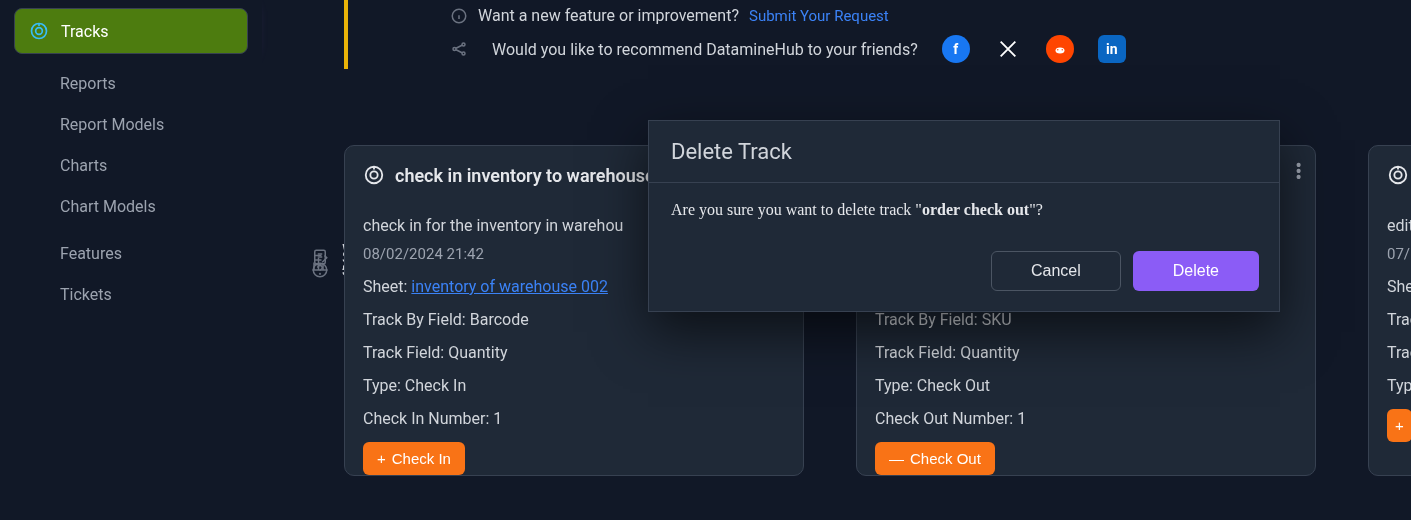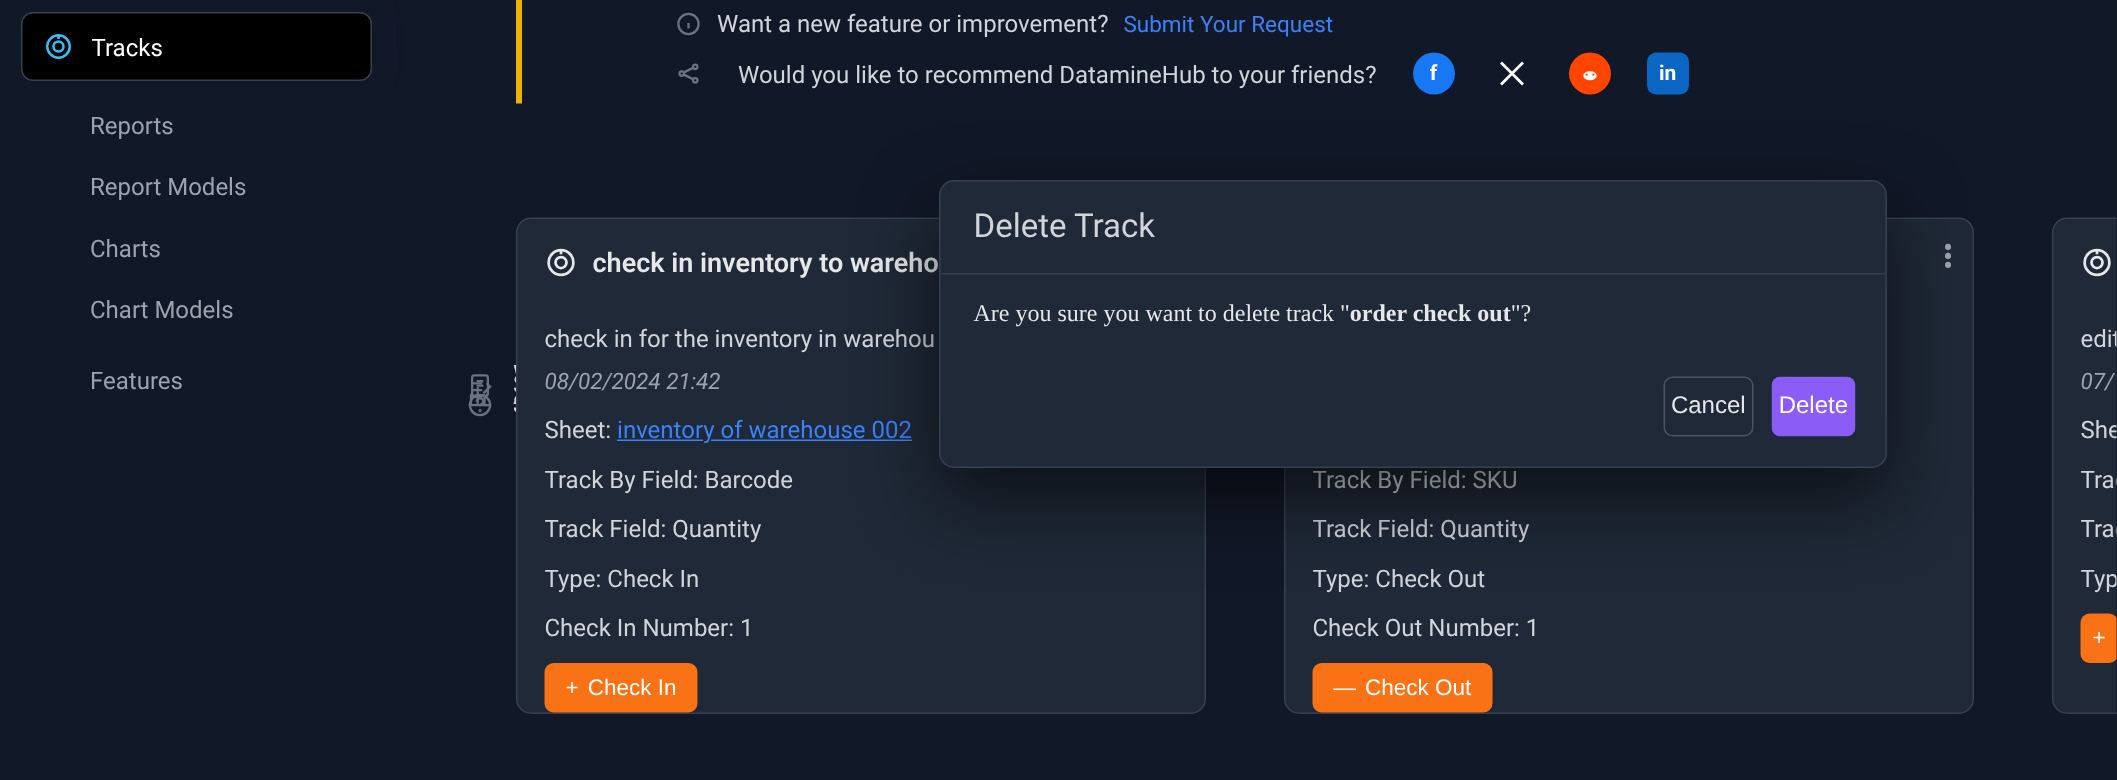--- a/index.html
+++ b/index.html
@@ -30,21 +30,21 @@
     font-size: 16px;
     cursor: pointer;
     border-radius: 6px;
     margin: 2px 12px;
   }
   .side-item.main { padding-left: 36px; color:#d1d5db; font-size:17px; }
   .side-item.sub { padding-left: 48px; }
   .side-item.active {
     color: #e5e7eb;
     position: relative;
-    background: #000000;
+    background: #4d7c0f;
     border: 1px solid #374151;
     border-radius: 8px;
     margin: 8px 14px;
     padding: 12px 14px;
   }
   .side-item.active::before {
     content: "";
     position: absolute;
     inset: -8px;
     border-radius: 14px;
@@ -94,46 +94,46 @@
     border-radius: 10px;
     width: 460px;
     padding: 18px 18px 0 18px;
     flex-shrink: 0;
     position: relative;
   }
   .card-head {
     display:flex; align-items:center; gap:10px; color:#e5e7eb; font-size:18px; font-weight:600;
   }
   .card-desc { color:#d1d5db; margin-top:30px; font-size:16px;}
-  .card-date { color:#9ca3af; font-style:italic; margin-top:10px; font-size:15px;}
+  .card-date { color:#9ca3af; margin-top:10px; font-size:15px;}
   .card-field { color:#d1d5db; margin-top:14px; font-size:16px;}
   .card-field .link { color:#3b82f6; }
   .card-menu { position:absolute; top:16px; right:14px; color:#9ca3af; font-size:20px; letter-spacing:-1px; line-height:6px; }
   .card-menu span{display:block;}
   .btn-orange {
     background:#f97316; color:#fff; border:none; border-radius:6px;
     padding:8px 14px; font-size:15px; display:inline-flex; align-items:center; gap:6px;
     margin-top:14px; cursor:pointer;
   }
   .dialog {
     position:absolute;
-    left: 626px; top: 120px;
+    left: 648px; top: 120px;
     width: 632px;
     background:#1f2937;
-    border-radius:10px;
+    border-radius:0;
     box-shadow:0 20px 50px rgba(0,0,0,0.6);
     border:1px solid #374151;
     z-index:10;
     overflow:hidden;
   }
   .dialog-head { padding:18px 22px; font-size:22px; color:#d1d5db; border-bottom:1px solid #374151;}
   .dialog-body { padding:18px 22px; font-size:16px; color:#e5e7eb;font-family:Liberation Serif, serif;}
   .dialog-body strong{font-weight:700;}
   .dialog-foot { padding:14px 20px 20px; display:flex; justify-content:flex-end; gap:12px;}
-  .btn { border-radius:6px; padding:10px 4px; font-size:16px; cursor:pointer; border:1px solid transparent;}
+  .btn { border-radius:6px; padding:10px 39px; font-size:16px; cursor:pointer; border:1px solid transparent;}
   .btn-ghost { background:transparent; color:#e5e7eb; border:1px solid #4b5563;}
   .btn-danger { background:#8b5cf6; color:#fff;}
   .white{color:#fff;}
   svg{display:block;}
 </style>
 </head>
 <body>
 
 <div class="sidebar">
   <div class="side-item main" style="margin-top:-4px;">
@@ -189,20 +189,23 @@
       <svg width="18" height="18" viewBox="0 0 24 24" fill="none" stroke="currentColor" stroke-width="2">
           <circle cx="12" cy="12" r="9"></circle>
           <path d="M9 9a3 3 0 116 0c0 2-3 2-3 4"></path>
           <circle cx="12" cy="17" r="0.5" fill="currentColor"></circle>
         </svg>
     </span>
     <span>Support</span>
   </div>
   <div class="side-item sub" style="margin-top:8px;">
     <span>Features</span>
+  </div>
+  <div class="side-item sub">
+    <span>Tickets</span>
   </div>
 </div>
 
 <div class="main">
   <div class="banner">
     <div class="banner-line">
       <span class="info-icon">
         <svg width="18" height="18" viewBox="0 0 24 24" fill="none" stroke="currentColor" stroke-width="2">
             <circle cx="12" cy="12" r="9"></circle>
             <path d="M12 8v.01M12 11v5"></path>

